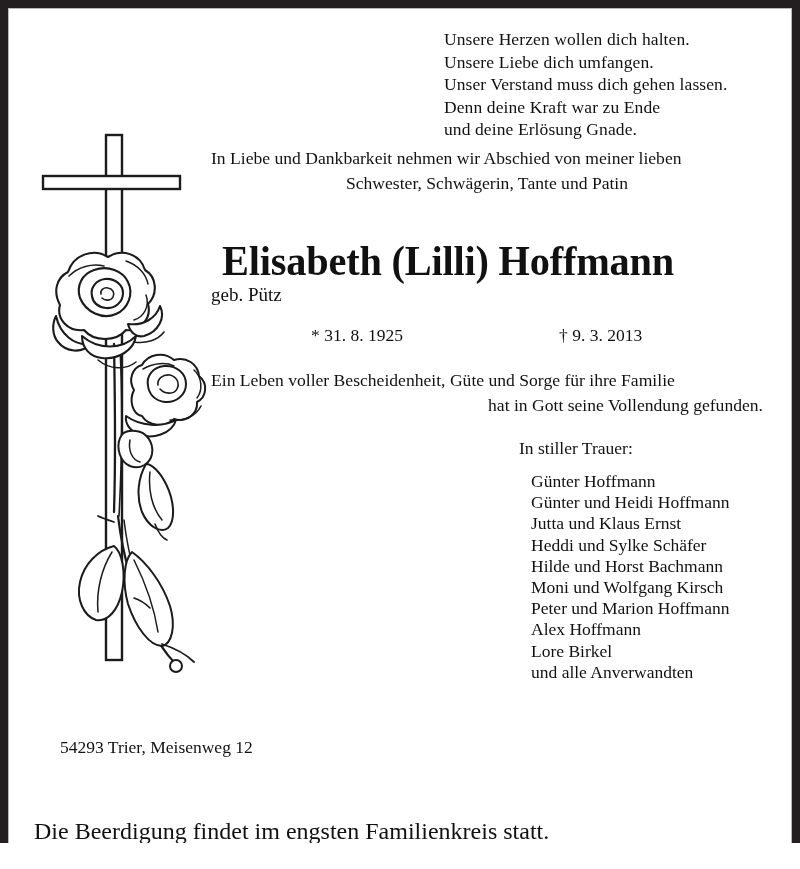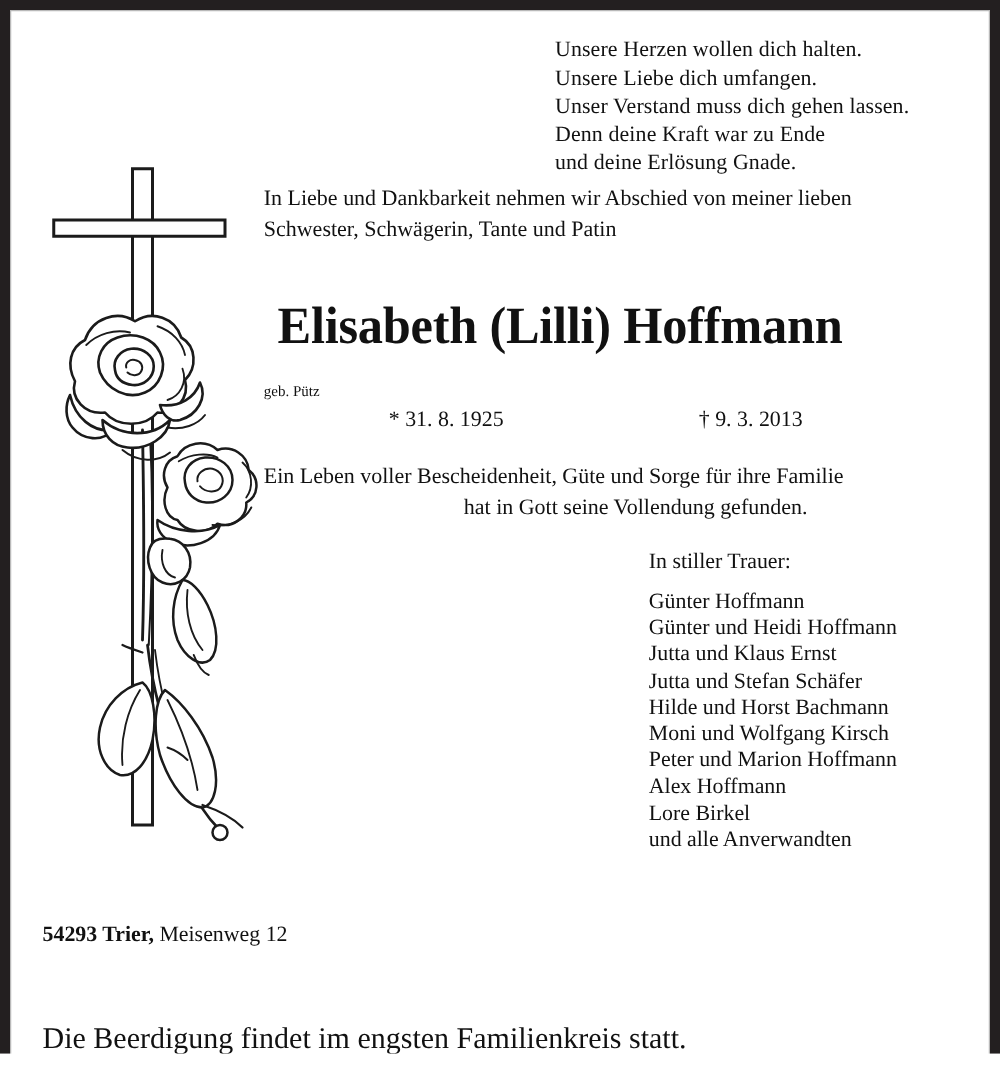--- a/index.html
+++ b/index.html
@@ -68,42 +68,42 @@
   .intro {
     position: absolute;
     left: 211px;
     top: 146px;
     width: 552px;
     font-size: 17.6px;
     line-height: 25px;
     text-align: justify;
     text-justify: inter-word;
   }
-  .intro .last { text-align: left; }
+  .intro .last { text-align: center; }
 
   .name-block {
     position: absolute;
     left: 211px;
     top: 238px;
     width: 552px;
     text-align: left;
   }
   .deceased-name {
     font-size: 42px;
     font-weight: bold;
     line-height: 46px;
     letter-spacing: -0.2px;
     transform: scaleX(0.96);
     transform-origin: center;
     white-space: nowrap;
   }
   .maiden-name {
-    font-size: 12px;
+    font-size: 19px;
     line-height: 22px;
-    margin-top: 18px;
+    margin-top: 0;
   }
 
   .dates {
     position: absolute;
     left: 211px;
     top: 324px;
     width: 552px;
     font-size: 17.5px;
     line-height: 22px;
   }
@@ -120,54 +120,54 @@
 
   .tribute {
     position: absolute;
     left: 211px;
     top: 368px;
     width: 552px;
     font-size: 17.6px;
     line-height: 25px;
     text-align: justify;
   }
-  .tribute .last { text-align: center; margin-left: 43px; }
+  .tribute .last { text-align: right; margin-left: 43px; }
 
   .mourners {
     position: absolute;
     left: 519px;
     top: 437px;
     width: 262px;
     font-size: 17.5px;
   }
   .mourners-heading {
     line-height: 22px;
     margin-bottom: 11px;
     white-space: nowrap;
   }
   .mourners-list {
     list-style: none;
-    margin: 0;
+    margin: 12px;
     padding: 0;
     font-family: Liberation Serif, serif;
   }
   .mourners-list li {
     line-height: 21.2px;
     white-space: nowrap;
   }
 
   .address {
     position: absolute;
     left: 34px;
     top: 736px;
     font-size: 17.5px;
     line-height: 22px;
     white-space: nowrap;
   }
-  .address .city { font-weight: bold; }
+  .address .city { font-weight: normal; margin-left: 26px; }
 
   .service {
     position: absolute;
     left: 34px;
     top: 770px;
     width: 730px;
     font-size: 17.6px;
     line-height: 25px;
     text-align: justify;
   }
@@ -304,21 +304,21 @@
     <div>Ein Leben voller Bescheidenheit, Güte und Sorge für ihre Familie</div>
     <div class="last">hat in Gott seine Vollendung gefunden.</div>
   </div>
 
   <div class="mourners">
     <div class="mourners-heading">In stiller Trauer:</div>
     <ul class="mourners-list">
       <li>Günter Hoffmann</li>
       <li>Günter und Heidi Hoffmann</li>
       <li>Jutta und Klaus Ernst</li>
-      <li>Jutta und Stefan Schäfer</li>
+      <li>Heddi und Sylke Schäfer</li>
       <li>Hilde und Horst Bachmann</li>
       <li>Moni und Wolfgang Kirsch</li>
       <li>Peter und Marion Hoffmann</li>
       <li>Alex Hoffmann</li>
       <li>Lore Birkel</li>
       <li>und alle Anverwandten</li>
     </ul>
   </div>
 
   <div class="address">

